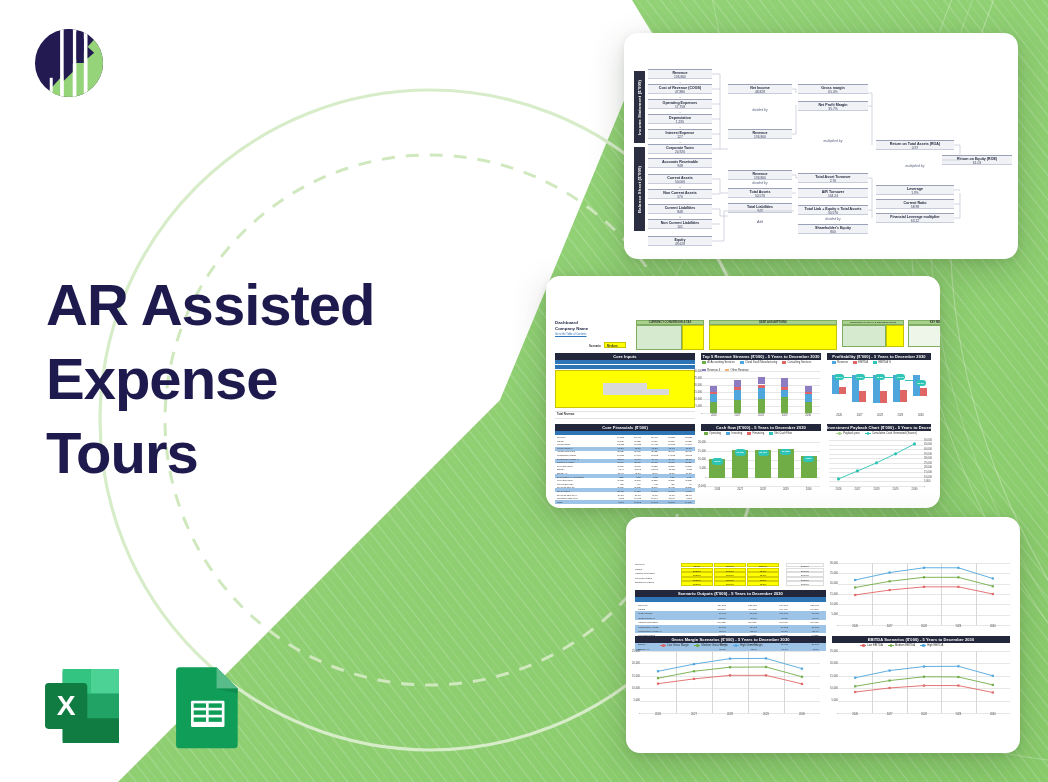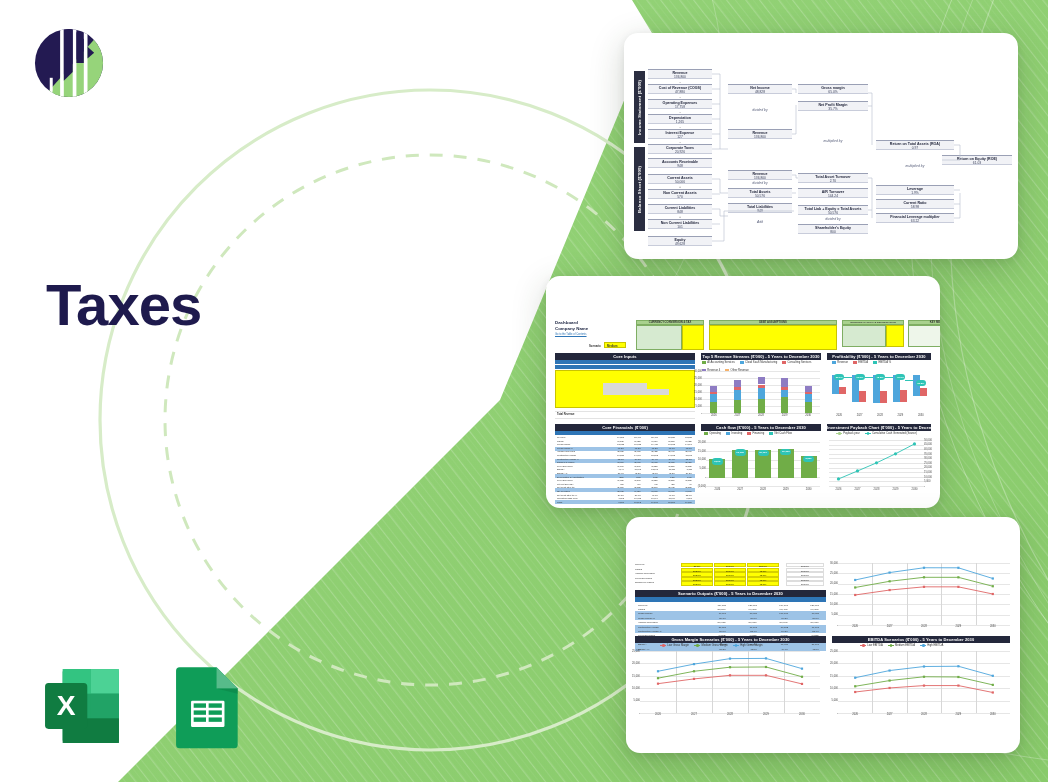--- a/index.html
+++ b/index.html
@@ -152,21 +152,23 @@
 
       <path d="M 43 0 L 55 0 L 55 62 L 43 74 Z" fill="#231a52"></path>
       <path d="M 60 8 L 70 18 L 70 50 L 60 50 Z" fill="#231a52"></path>
       <path d="M 75 28 L 84 36 L 75 44 Z" fill="#231a52"></path>
       <path d="M 28 88 L 36 80 L 36 100 L 28 100 Z" fill="#96d47a"></path>
     </g>
   </svg>
 </div>
 
 <div id="headline">
-  <div>Taxes</div>
+  <div>AR Assisted</div>
+  <div>Expense</div>
+  <div>Tours</div>
 </div>
 
 <div id="app-icons">
   <svg class="app-icon" viewBox="0 0 100 100">
     <rect x="28" y="8" width="64" height="84" rx="4" fill="#21a366"></rect>
     <rect x="28" y="8" width="32" height="28" fill="#33c481"></rect>
     <rect x="60" y="8" width="32" height="28" fill="#4cd295"></rect>
     <rect x="60" y="36" width="32" height="28" fill="#21a366"></rect>
     <rect x="28" y="64" width="64" height="28" fill="#107c41"></rect>
     <rect x="8" y="24" width="48" height="52" rx="4" fill="#107c41"></rect>

